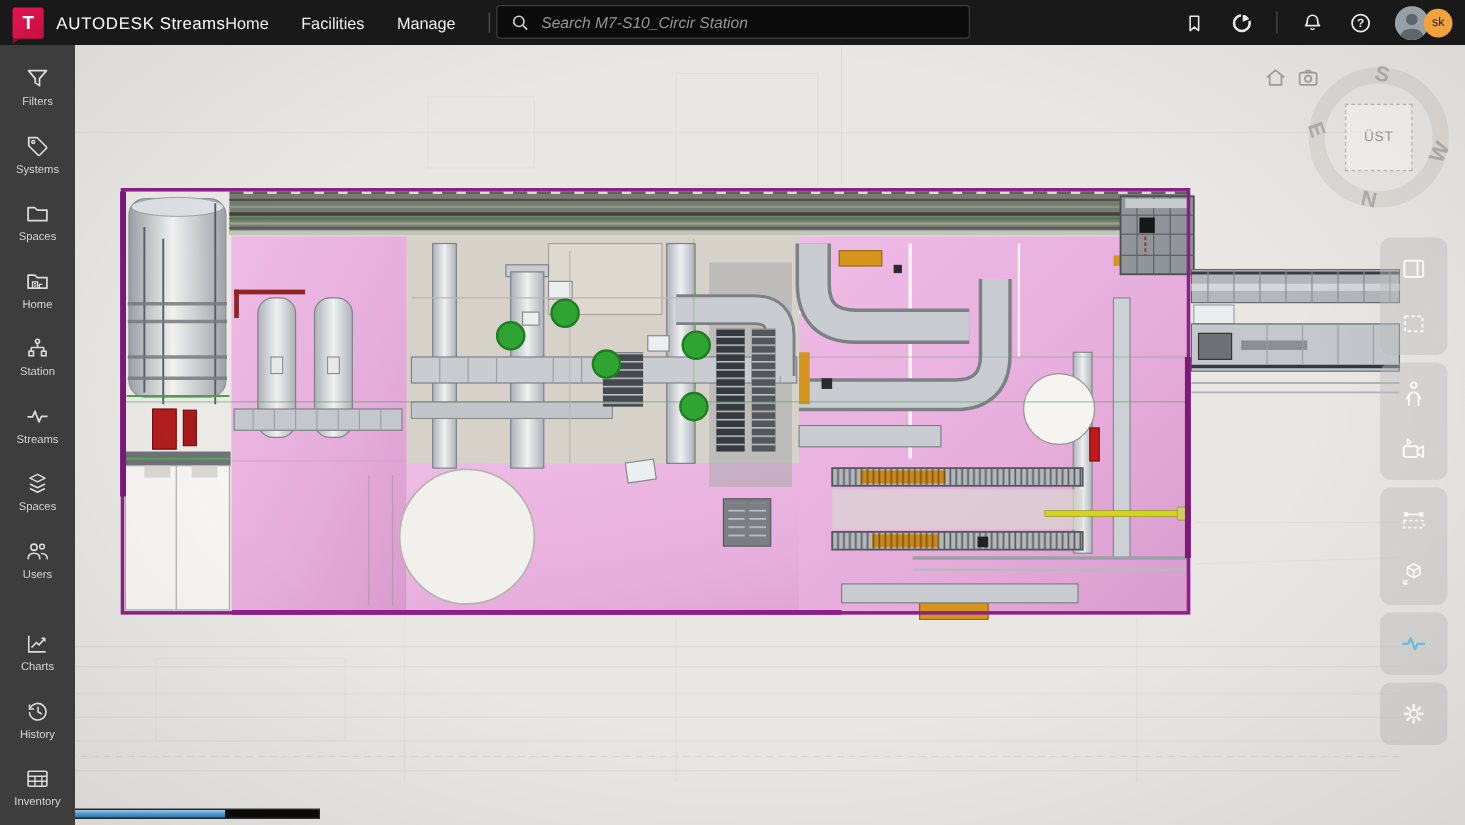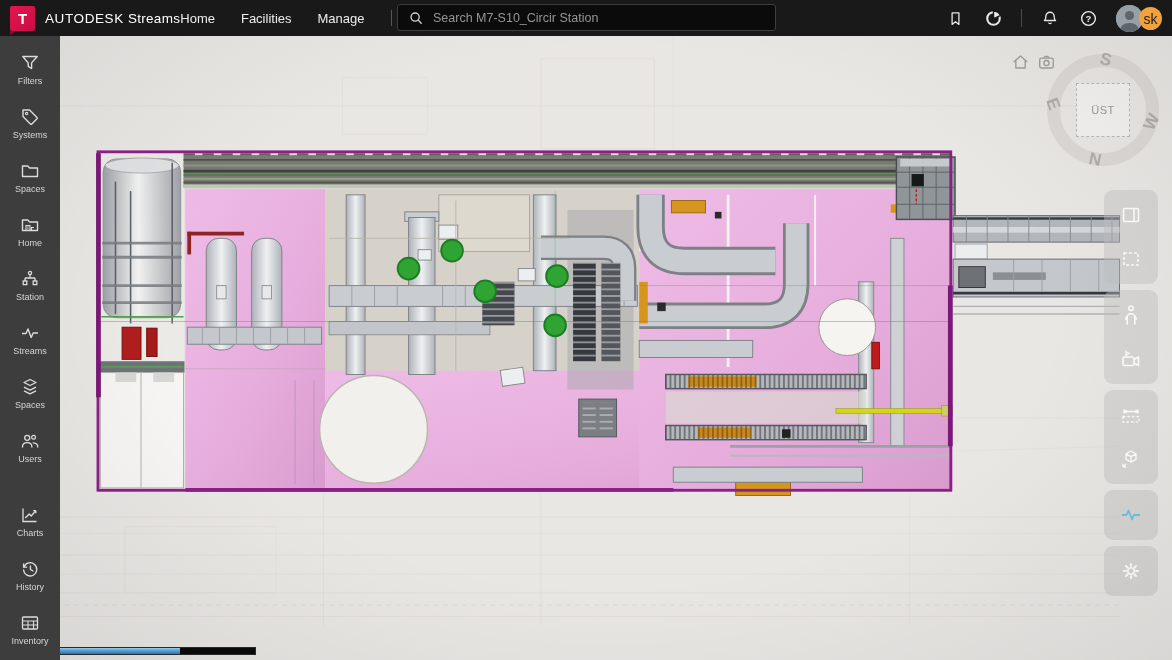--- a/index.html
+++ b/index.html
@@ -17,32 +17,32 @@
     border-left:6px solid #8f0b30; border-bottom:4px solid transparent; }
   .brand { margin-left:10px; color:#fff; font-size:13.5px; letter-spacing:.3px; white-space:nowrap; }
   .brand b { font-weight:400; letter-spacing:.6px; }
   .nav { display:flex; gap:26px; }
   .nav span { color:#ededed; font-size:13px; cursor:default; }
   .trunc-wrap { display:flex; align-items:center; margin-left:26px; color:#9a9a9a; }
   .trunc-sep { width:1px; height:16px; background:#555; margin-right:8px; }
   .trunc-label { font-size:12px; width:11px; overflow:hidden; white-space:nowrap; }
   .search { position:absolute; left:397px; top:4px; width:379px; height:27px;
     background:#0b0b0b; border:1px solid #3e3e3e; border-radius:3px;
-    display:flex; align-items:center; padding:0 10px; gap:9px; }
+    display:flex; align-items:center; padding:0 10px; gap:9px;font-style:italic; }
   .search svg { flex:0 0 auto; }
   .search .ph { color:#969696; font-size:12.5px; }
   .top-right { position:absolute; right:10px; top:0; height:36px; display:flex; align-items:center; gap:18px; }
   .tb-icon { width:20px; height:20px; display:flex; align-items:center; justify-content:center; }
   .tb-sep { width:1px; height:18px; background:#4a4a4a; }
   .avatar-stack { position:relative; width:46px; height:28px; }
   .avatar { position:absolute; left:0; top:1px; width:27px; height:27px; border-radius:50%;
     background:#8b949b; overflow:hidden; }
   .avatar svg { display:block; }
   .badge { position:absolute; right:0; top:3px; width:23px; height:23px; border-radius:50%;
-    background:var(--badge-orange); color:#222; font-size:14px; font-weight:400;
+    background:var(--badge-orange); color:#222; font-size:10px; font-weight:400;
     display:flex; align-items:center; justify-content:center; }
 
   
   .sidebar { position:absolute; left:0; top:36px; width:60px; height:624px;
     background:#3d3d3d; display:flex; flex-direction:column; padding-top:6px; z-index:40; }
   .side-item { height:54px; display:flex; flex-direction:column; align-items:center;
     justify-content:center; gap:3px; cursor:pointer; }
   .side-item .lbl { color:#d6d6d6; font-size:9px; }
   .side-gap { height:20px; }
 

